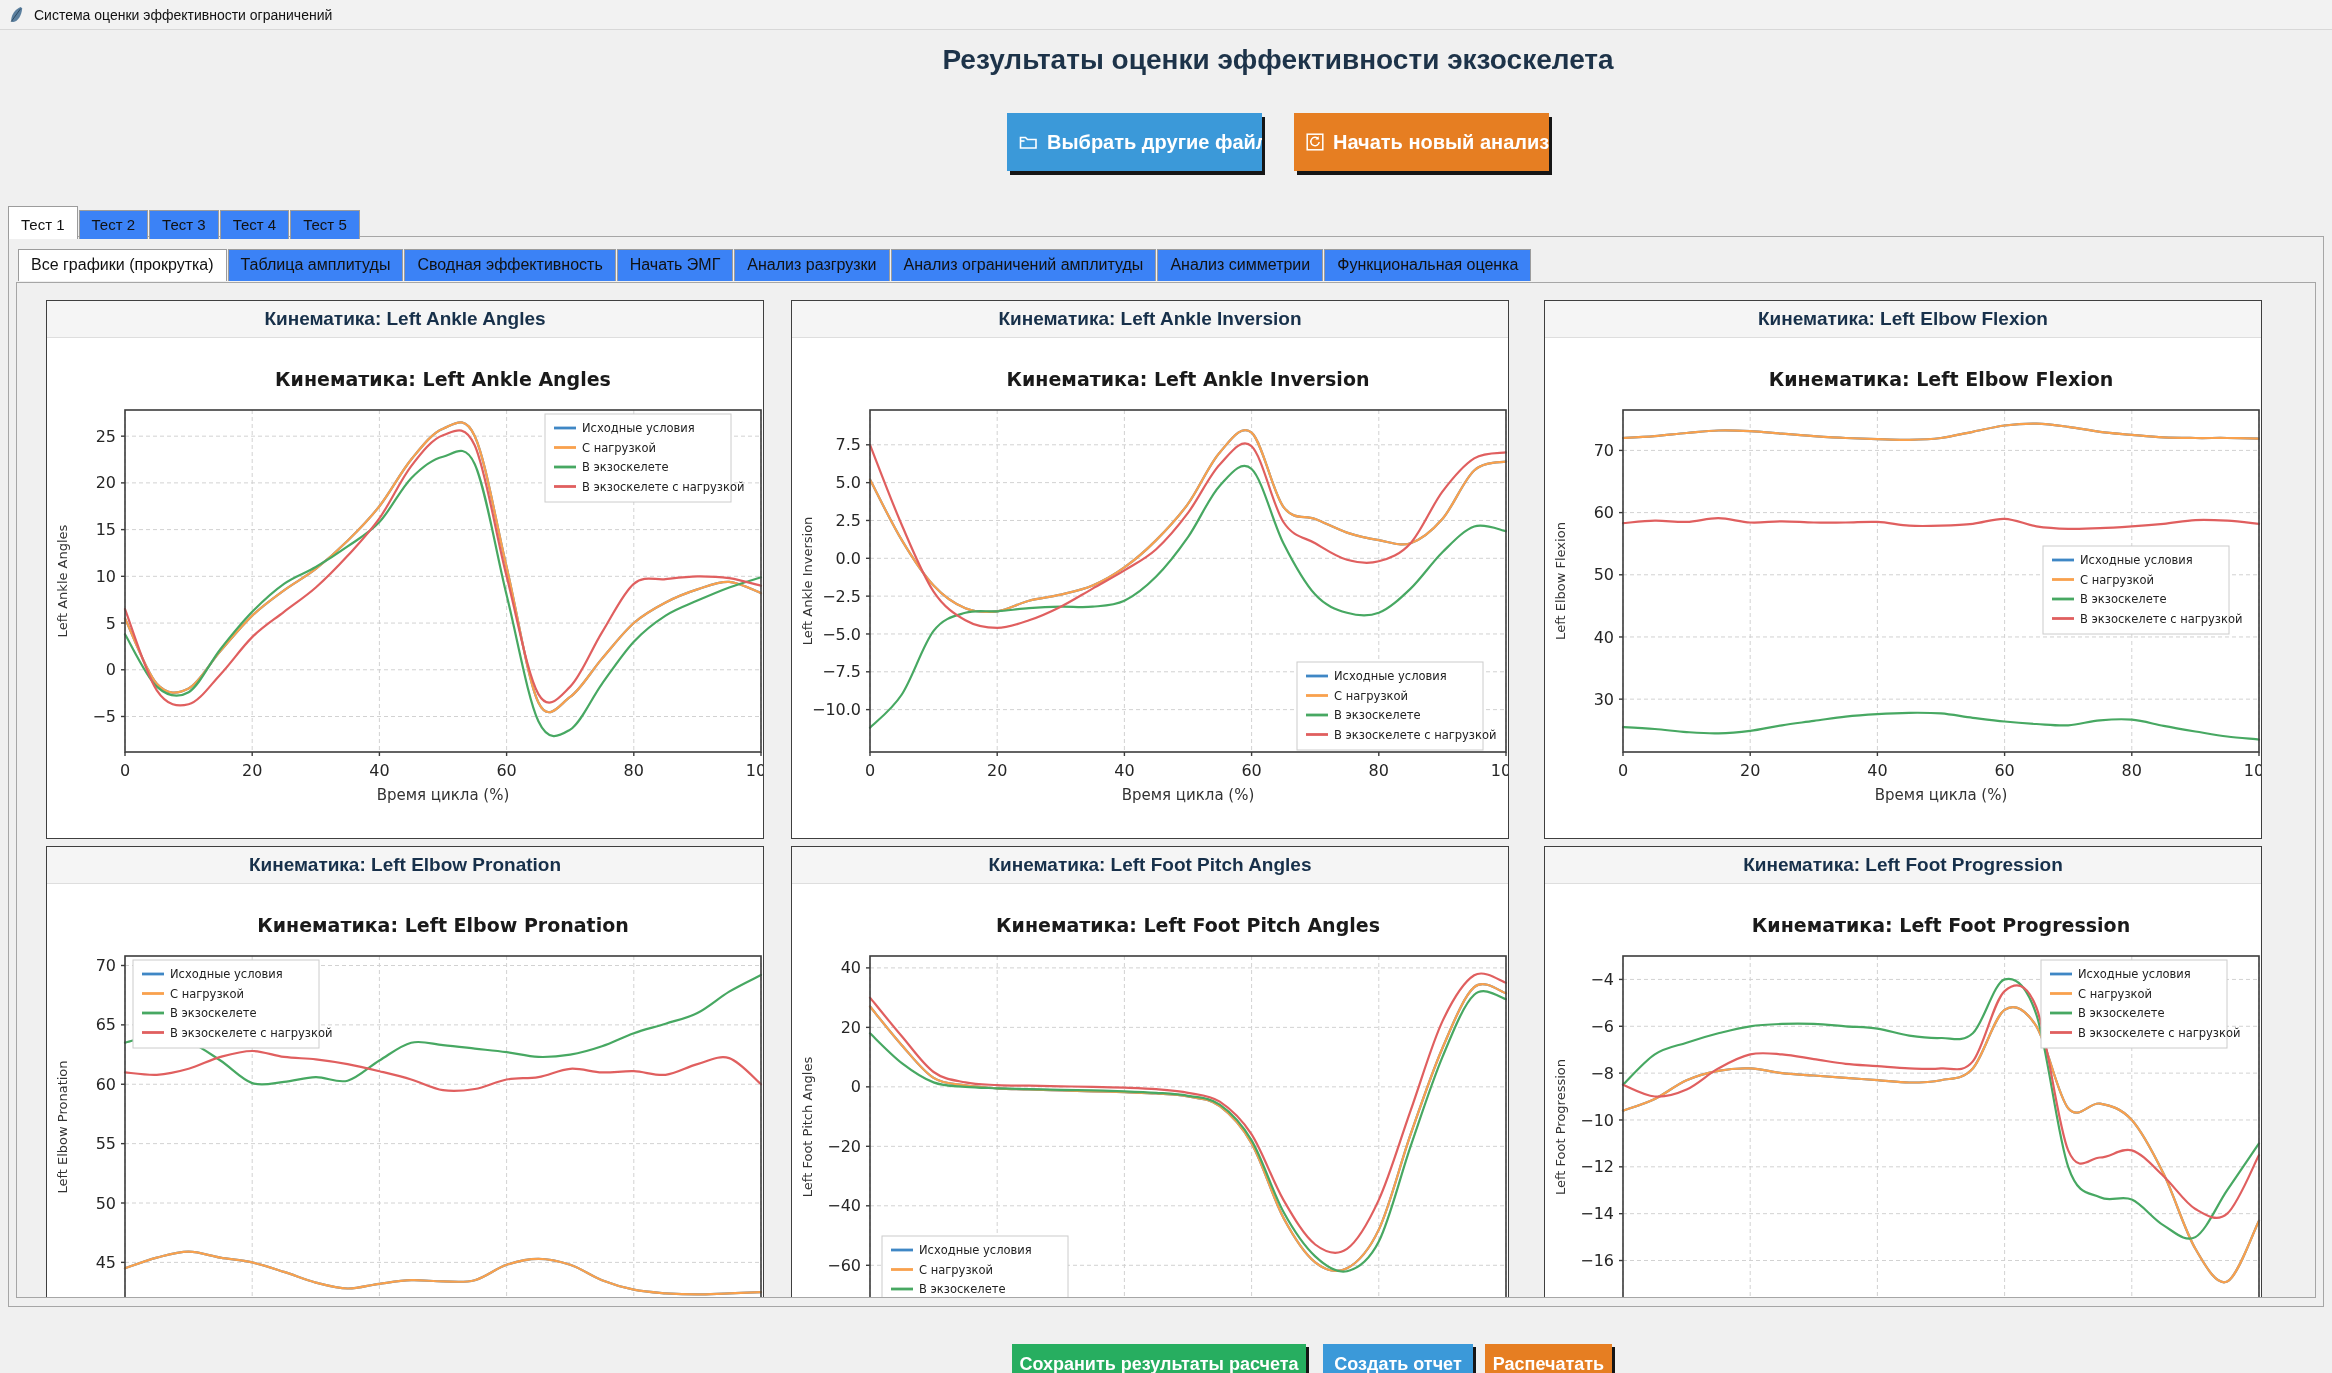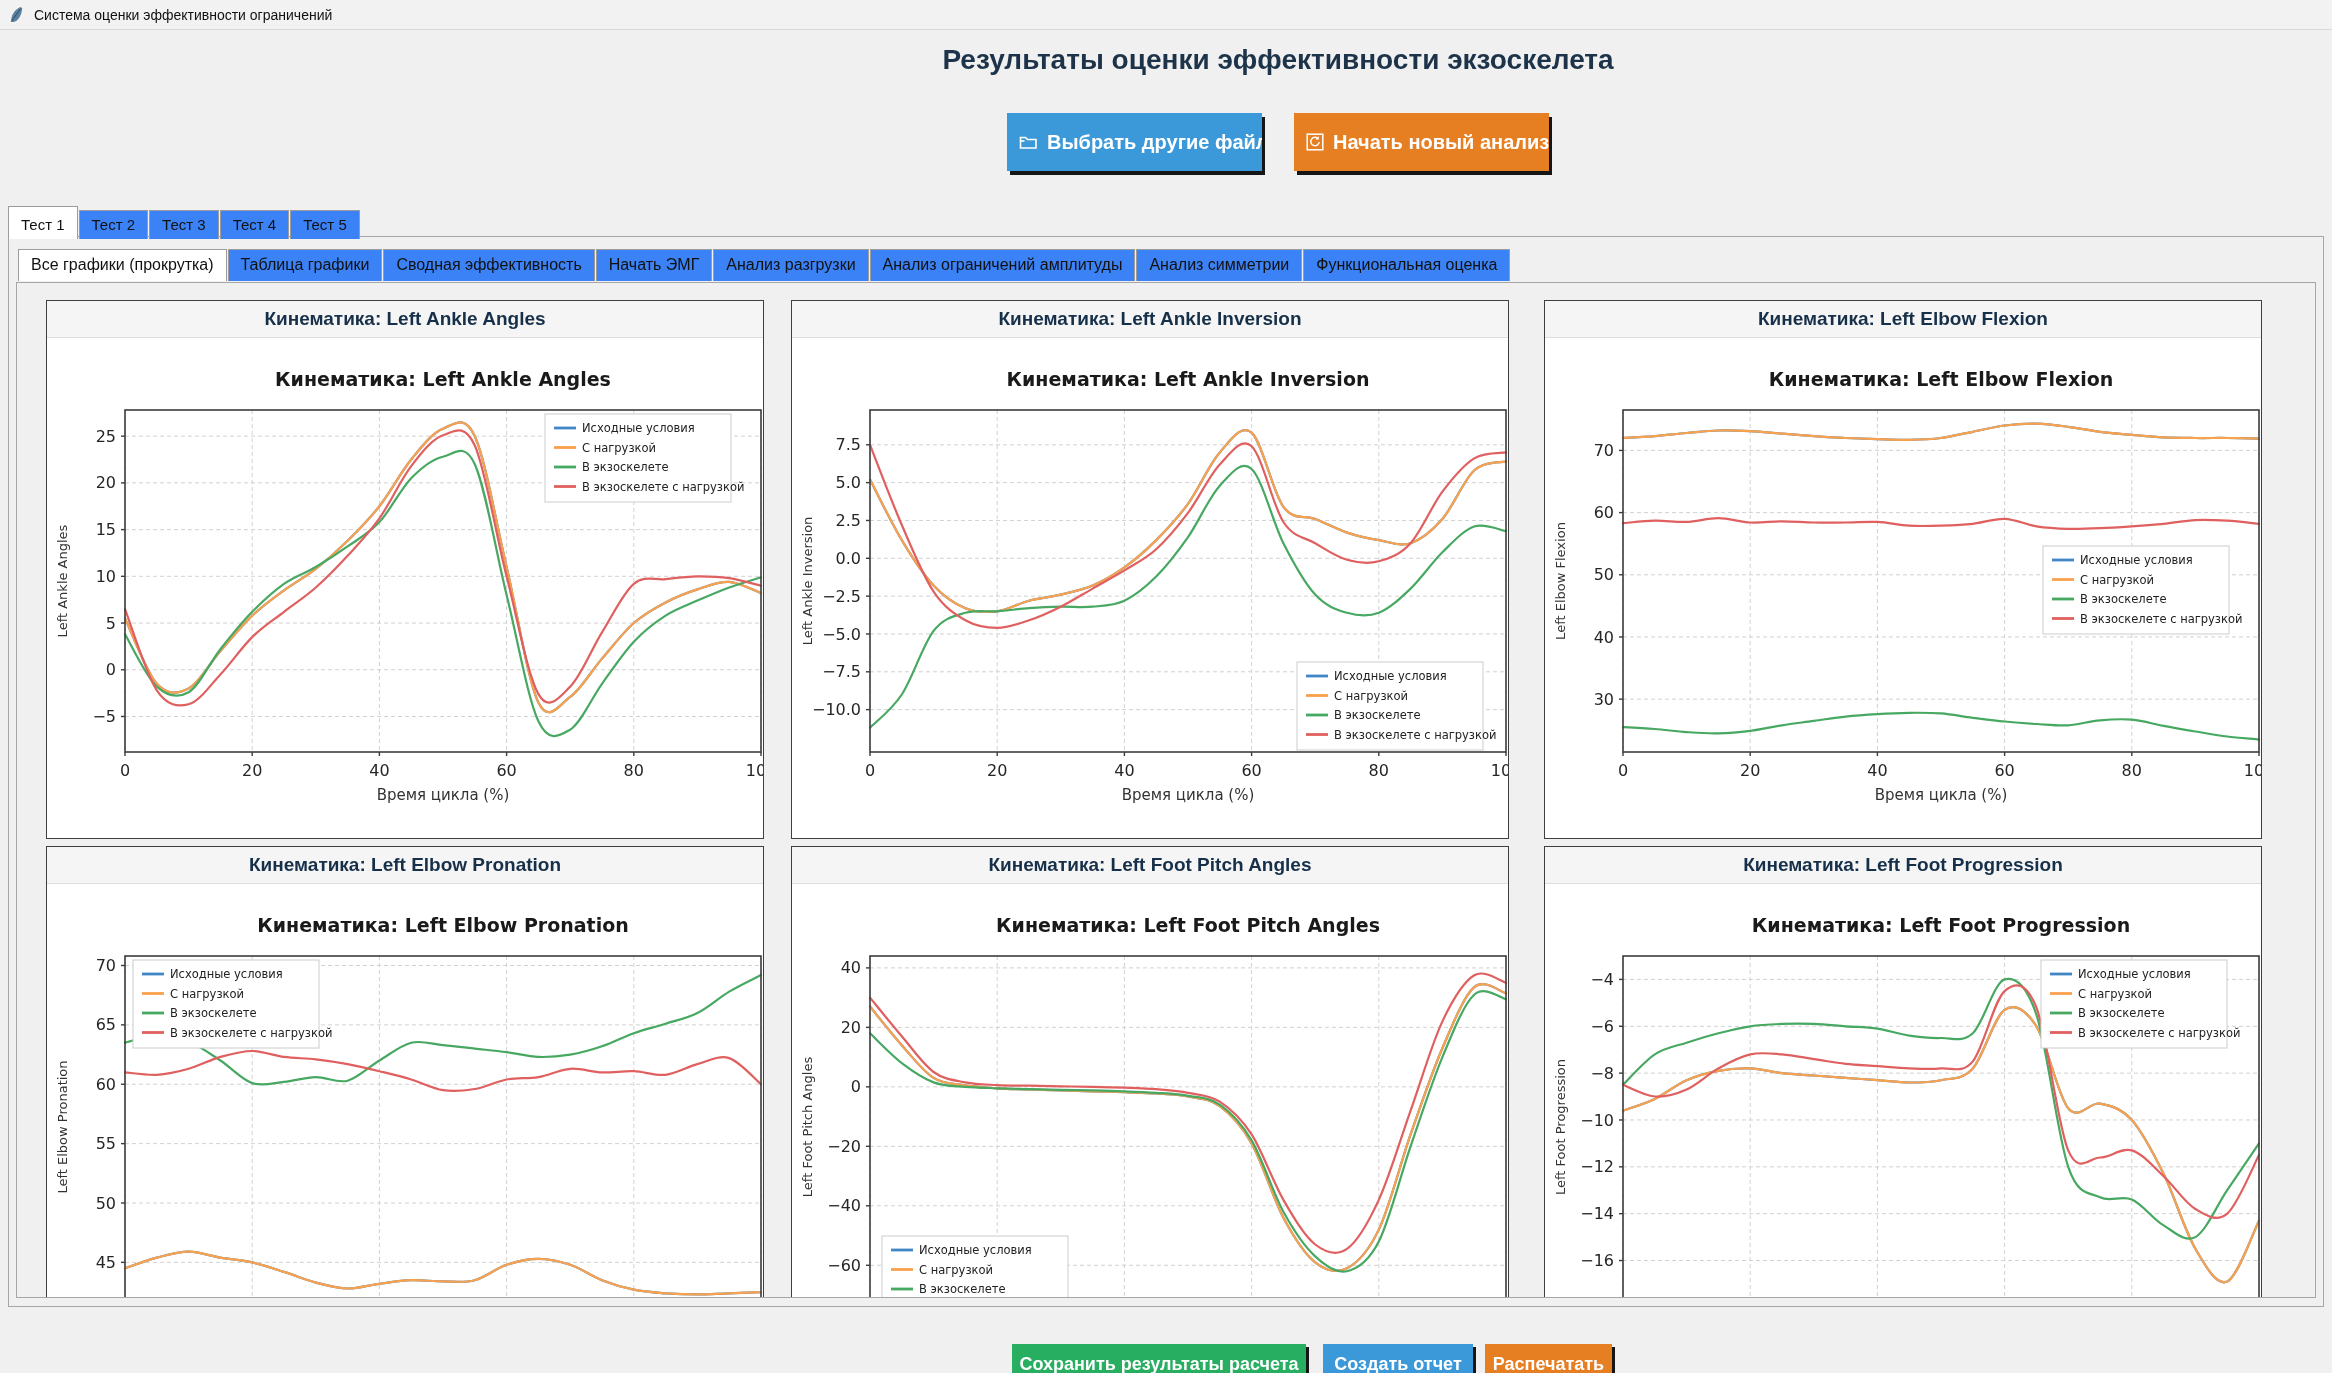--- a/index.html
+++ b/index.html
@@ -489,21 +489,21 @@
               <text x="37" y="53" dy="0.35em" font-size="11.5" fill="#222">В экзоскелете</text>
               <line x1="9" y1="72.5" x2="31" y2="72.5" stroke="#e05f5f" stroke-width="2.8"></line>
               <text x="37" y="72.5" dy="0.35em" font-size="11.5" fill="#222">В экзоскелете с нагрузкой</text>
             </g>
           </svg>
         </div>
       </div>
   </div>
   <div class="tabbar views">
       <div class="tab active">Все графики (прокрутка)</div>
-      <div class="tab">Таблица графики</div>
+      <div class="tab">Таблица амплитуды</div>
       <div class="tab">Сводная эффективность</div>
       <div class="tab">Начать ЭМГ</div>
       <div class="tab">Анализ разгрузки</div>
       <div class="tab">Анализ ограничений амплитуды</div>
       <div class="tab">Анализ симметрии</div>
       <div class="tab">Функциональная оценка</div>
     </div>
 
   <div class="footbtns">
     <div class="footbtn green">Сохранить результаты расчета</div>

